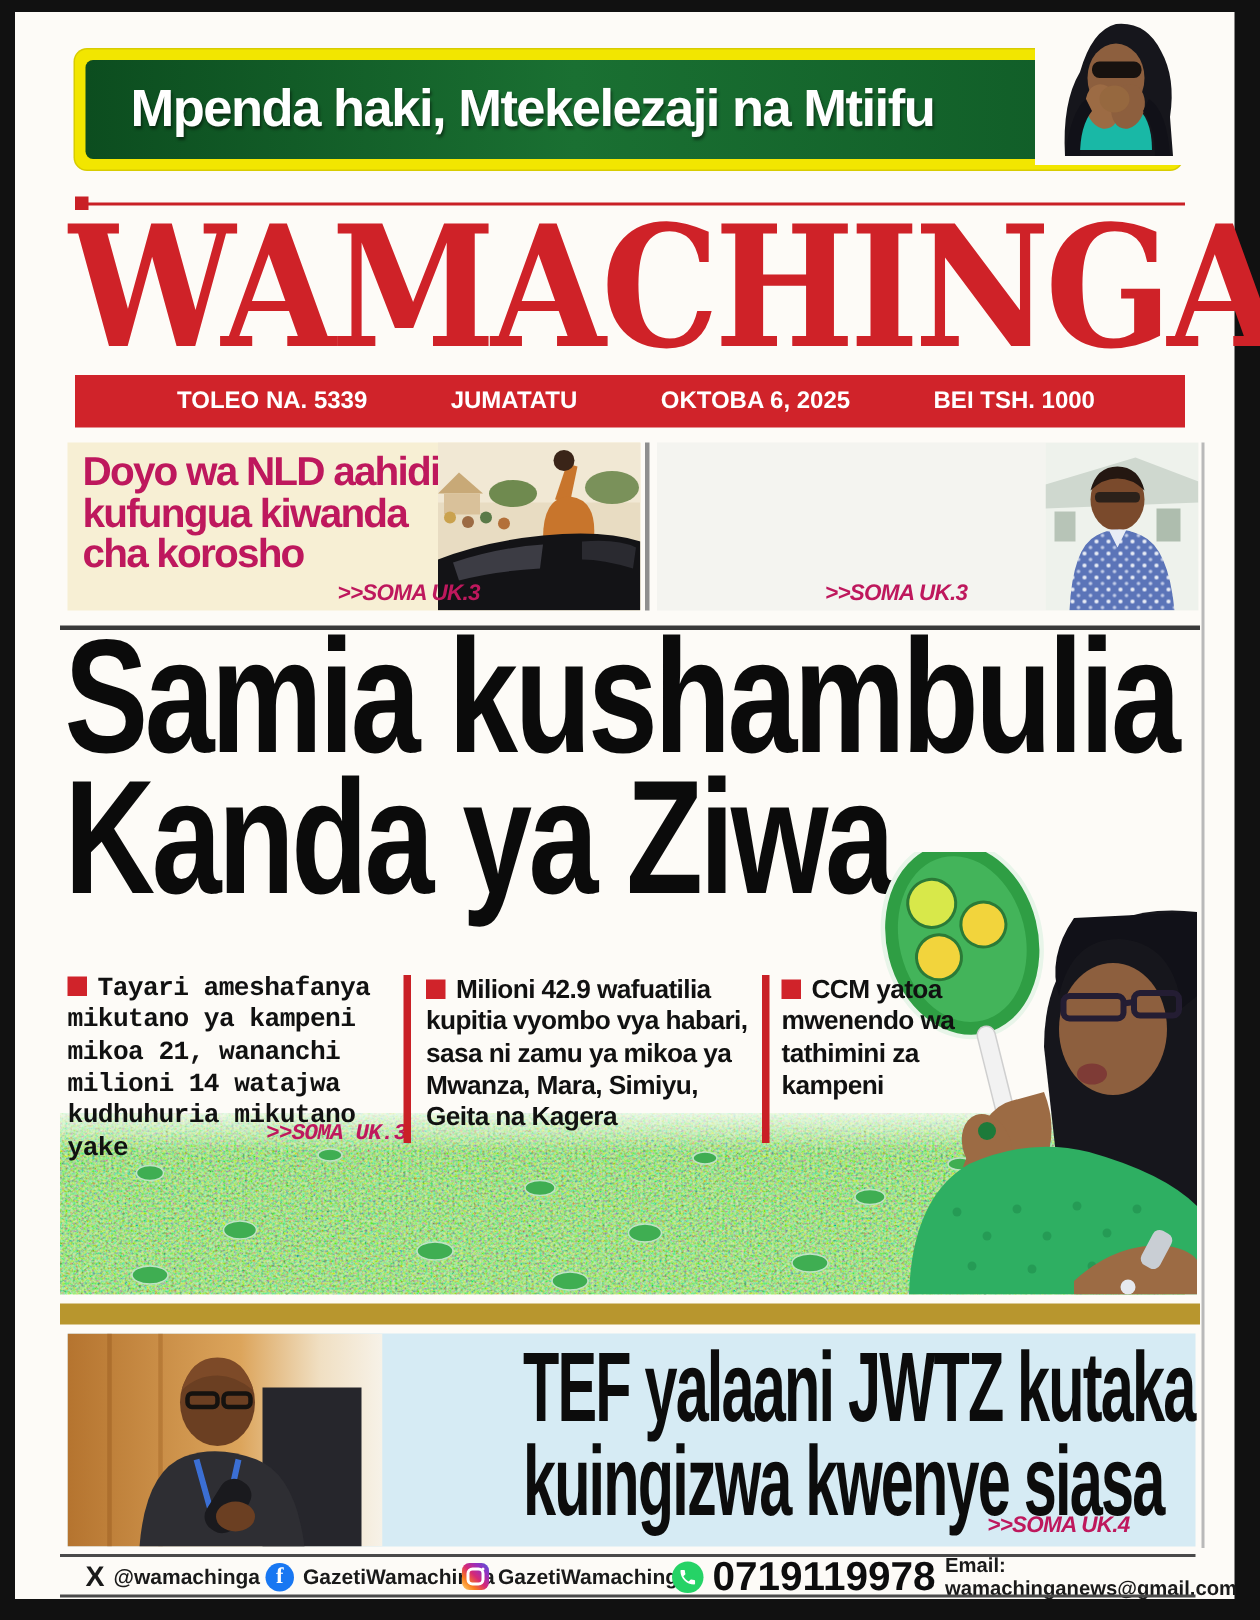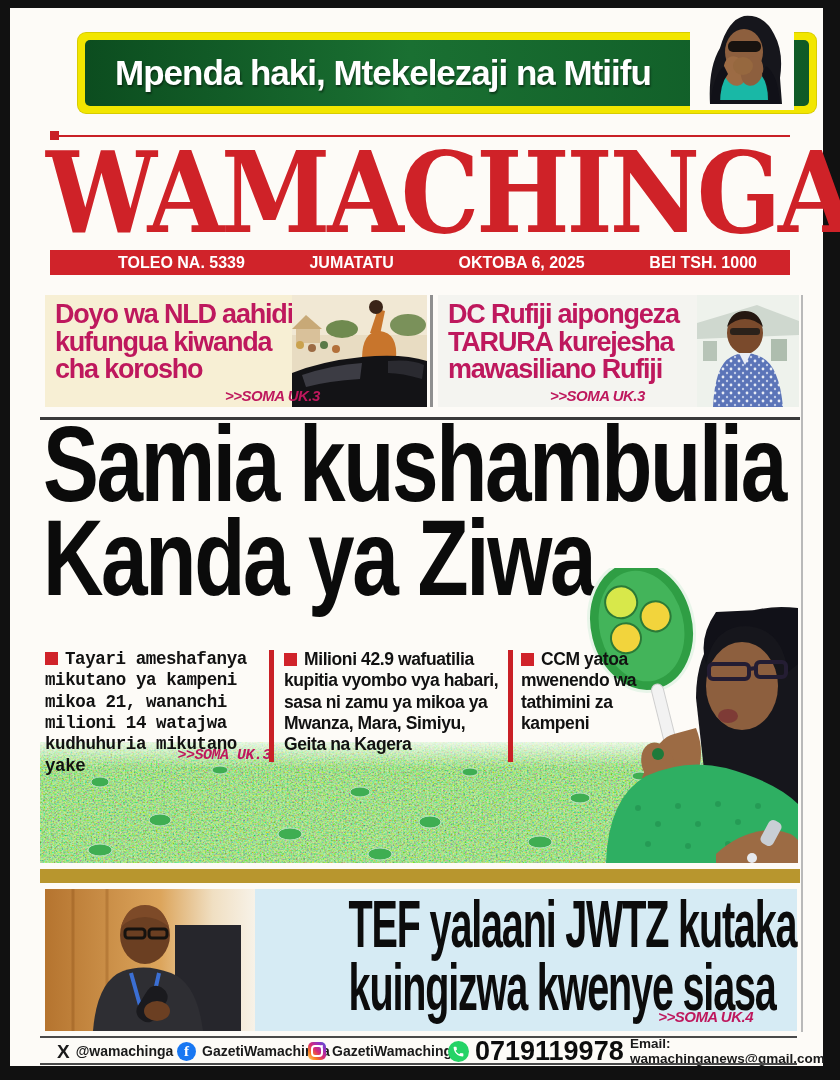--- a/index.html
+++ b/index.html
@@ -3,37 +3,37 @@
 <meta charset="utf-8">
 <style>
   html,body{margin:0;padding:0;}
   body{width:840px;height:1080px;background:#111;position:relative;overflow:hidden;
        font-family:"Liberation Sans", sans-serif;}
   .abs{position:absolute;}
   .page{left:10px;top:8px;width:813px;height:1058px;background:#fdfbf7;}
 
   
   .banner{left:40px;top:25px;width:738px;height:80px;background:#f2e600;border-radius:8px;
-          box-shadow:0 0 0 1px #d8cc00;margin-left:28px;}
+          box-shadow:0 0 0 1px #d8cc00;}
   .banner-green{left:7px;top:7px;right:7px;bottom:7px;
           background:linear-gradient(90deg,#0c4d1f,#1a7032 45%,#0f5a26);border-radius:5px;}
   .banner-slogan{left:30px;top:0;height:66px;line-height:66px;color:#fff;font-weight:900;
           font-size:35px;letter-spacing:-1px;text-shadow:1px 2px 2px rgba(0,0,0,.45);}
   .banner-photo{left:680px;top:0;width:104px;height:102px;}
 
   
   .mast-rule{left:40px;top:127px;width:740px;height:2px;background:#c92026;}
   .mast-sq{left:40px;top:123px;width:9px;height:9px;background:#c92026;}
   .mast-title{left:36px;top:128px;width:744px;font-family:"DejaVu Serif","Liberation Serif",serif;
           font-weight:bold;font-size:95px;color:#cf2228;letter-spacing:-3px;white-space:nowrap;
           transform:scale(1.04,1.18);transform-origin:0 0;line-height:1;}
   .mast-tagline{right:33px;top:212px;color:#2a5cad;font-weight:900;font-size:21px;letter-spacing:-0.5px;}
-  .infobar{left:40px;top:242px;width:740px;height:25px;background:#d0232a;color:#fff;
+  .infobar{left:40px;top:242px;width:740px;height:35px;background:#d0232a;color:#fff;
           display:flex;align-items:center;justify-content:space-between;
-          padding:0 33px 0 68px;box-sizing:border-box;font-weight:bold;font-size:16px;letter-spacing:0;}
+          padding:0 60px 0 68px;box-sizing:border-box;font-weight:bold;font-size:16px;letter-spacing:0;}
 
   
   .teaser{top:287px;height:112px;overflow:hidden;}
   .teaser1{left:35px;width:382px;background:#f7efd4;}
   .teaser2{left:428px;width:361px;background:#f4f4f0;}
   .teaser-sep{left:420px;top:287px;width:3px;height:112px;background:#8f8f8f;}
   .col-rule{left:791px;top:287px;width:2px;height:737px;background:#b9b9b9;}
   .teaser-h{left:10px;top:6px;width:252px;font-weight:900;font-size:27px;line-height:1.02;
           letter-spacing:-1.2px;color:#be185d;}
   .teaser-photo{right:0;top:0;height:112px;}
@@ -146,21 +146,20 @@
       <path d="M10 80 Q40 70 70 68 L68 84 Q36 86 14 92 Z" fill="#3c3c44"></path>
       <path d="M96 66 Q120 64 132 70 L130 84 Q110 78 96 78 Z" fill="#2a2a30"></path>
     </svg>
     <div class="abs soma t1-link">&gt;&gt;SOMA UK.3</div>
   </div>
 
   <div class="abs teaser-sep"></div>
   <div class="abs col-rule"></div>
 
   <div class="abs teaser teaser2">
-    <div class="abs teaser-h" style="width:246px">DC  Rufiji aipongeza TARURA kurejesha mawasiliano Rufiji</div>
     <svg class="abs teaser-photo" style="width:102px" viewBox="0 0 102 112">
       <rect width="102" height="112" fill="#eef2ec"></rect>
       <path d="M0 28 L60 10 L102 26 L102 40 L0 44 Z" fill="#cfd8cf"></path>
       <rect x="74" y="44" width="16" height="22" fill="#aebdae"></rect>
       <rect x="6" y="46" width="14" height="20" fill="#b7c4b7"></rect>
       <ellipse cx="48" cy="38" rx="18" ry="21" fill="#7a4a2c"></ellipse>
       <path d="M30 32 Q34 16 48 16 Q62 16 66 32 Q58 24 48 24 Q38 24 30 32" fill="#241711"></path>
       <rect x="33" y="33" width="30" height="7" rx="3" fill="#1d1a17" opacity="0.85"></rect>
       <defs>
         <pattern id="shirtdots" width="8" height="8" patternUnits="userSpaceOnUse">

